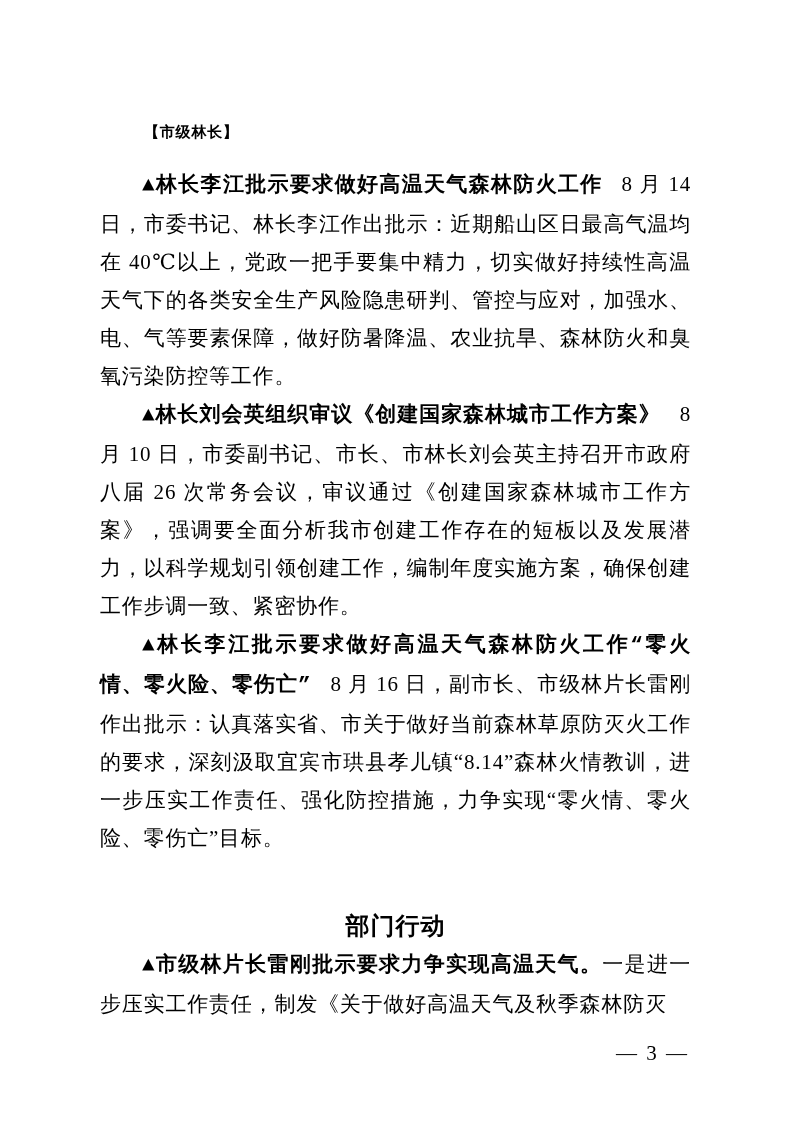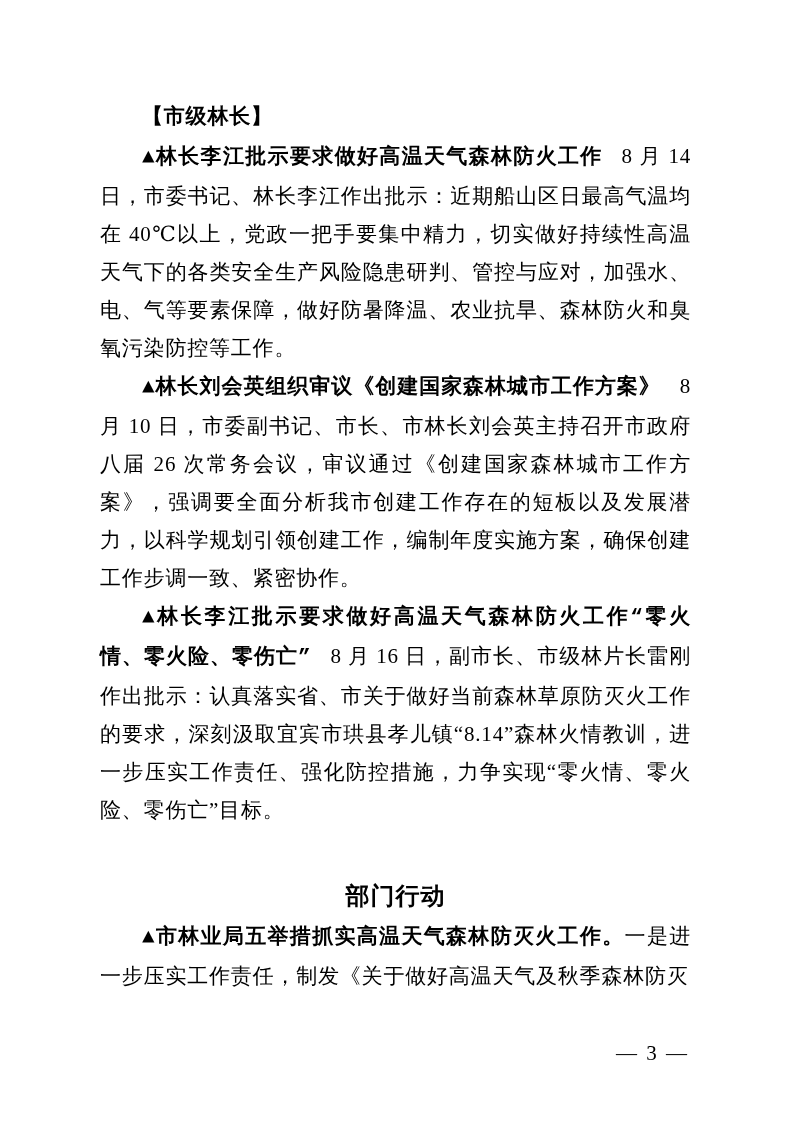--- a/index.html
+++ b/index.html
@@ -25,43 +25,43 @@
   .para {
     margin: 0;
     font-size: 21px;
     line-height: 38px;
     letter-spacing: 0.8px;
     text-align: justify;
     text-indent: 2em;
     word-break: break-all;
   }
   .section-label {
-    margin: 0;
-    font-size: 21px;
+    margin: 14px;
+    font-size: 15px;
     line-height: 38px;
     letter-spacing: 0.8px;
     text-indent: 2em;
-    font-family: Liberation Mono, monospace;
+    font-family: Liberation Sans, sans-serif;
     font-weight: 700;
   }
   .lead {
     font-family: Liberation Mono, monospace;
     font-weight: 700;
   }
   .lead.gap-after {
     margin-right: 0.9em;
   }
   .center-heading {
     margin: 50px 0 0 0;
     font-size: 24px;
     line-height: 38px;
     letter-spacing: 1px;
     text-align: center;
     text-indent: 0;
-    font-family: Liberation Mono, monospace;
+    font-family: Liberation Serif, serif;
     font-weight: 700;
   }
   .page-footer {
     position: absolute;
     top: 1038px;
     right: 104px;
     font-size: 21px;
     line-height: 30px;
     letter-spacing: 2px;
     font-family: "Liberation Serif", "DejaVu Serif", serif;
@@ -77,18 +77,18 @@
 
     <p class="para"><span class="lead gap-after">▲林长李江批示要求做好高温天气森林防火工作</span><span>8 月 14 日，市委书记、林长李江作出批示：近期船山区日最高气温均在 40℃以上，党政一把手要集中精力，切实做好持续性高温天气下的各类安全生产风险隐患研判、管控与应对，加强水、电、气等要素保障，做好防暑降温、农业抗旱、森林防火和臭氧污染防控等工作。</span></p>
 
     <p class="para"><span class="lead gap-after">▲林长刘会英组织审议《创建国家森林城市工作方案》</span><span>8 月 10 日，市委副书记、市长、市林长刘会英主持召开市政府八届 26 次常务会议，审议通过《创建国家森林城市工作方案》，强调要全面分析我市创建工作存在的短板以及发展潜力，以科学规划引领创建工作，编制年度实施方案，确保创建工作步调一致、紧密协作。</span></p>
 
     <p class="para"><span class="lead gap-after">▲林长李江批示要求做好高温天气森林防火工作“零火情、零火险、零伤亡”</span><span>8 月 16 日，副市长、市级林片长雷刚作出批示：认真落实省、市关于做好当前森林草原防灭火工作的要求，深刻汲取宜宾市珙县孝儿镇“8.14”森林火情教训，进一步压实工作责任、强化防控措施，力争实现“零火情、零火险、零伤亡”目标。</span></p>
 
     <h2 class="center-heading">部门行动</h2>
 
 
-    <p class="para"><span class="lead">▲市林业局五举措抓实高温天气森林防灭火工作。</span><span>一是进一步压实工作责任，制发《关于做好高温天气及秋季森林防灭</span></p>
+    <p class="para"><span class="lead">▲市级林片长雷刚批示要求力争实现高温天气。</span><span>一是进一步压实工作责任，制发《关于做好高温天气及秋季森林防灭</span></p>
 
   </div>
 
   <div class="page-footer">— 3 —</div>
 </div>
 
 </body></html>

